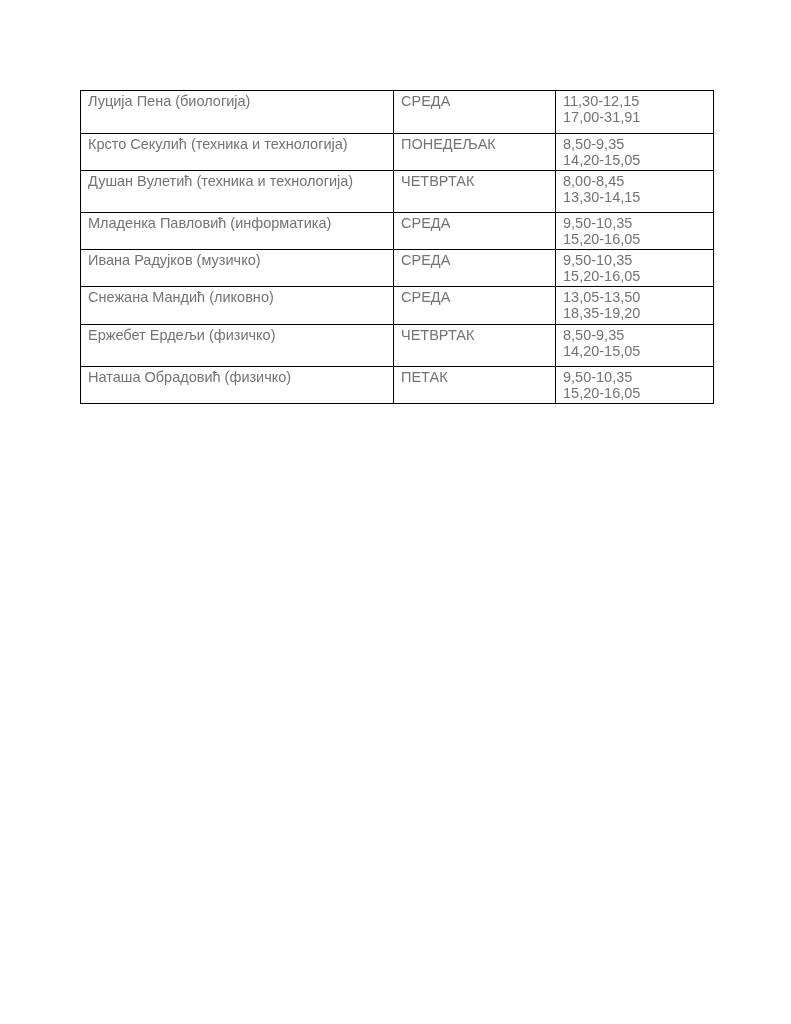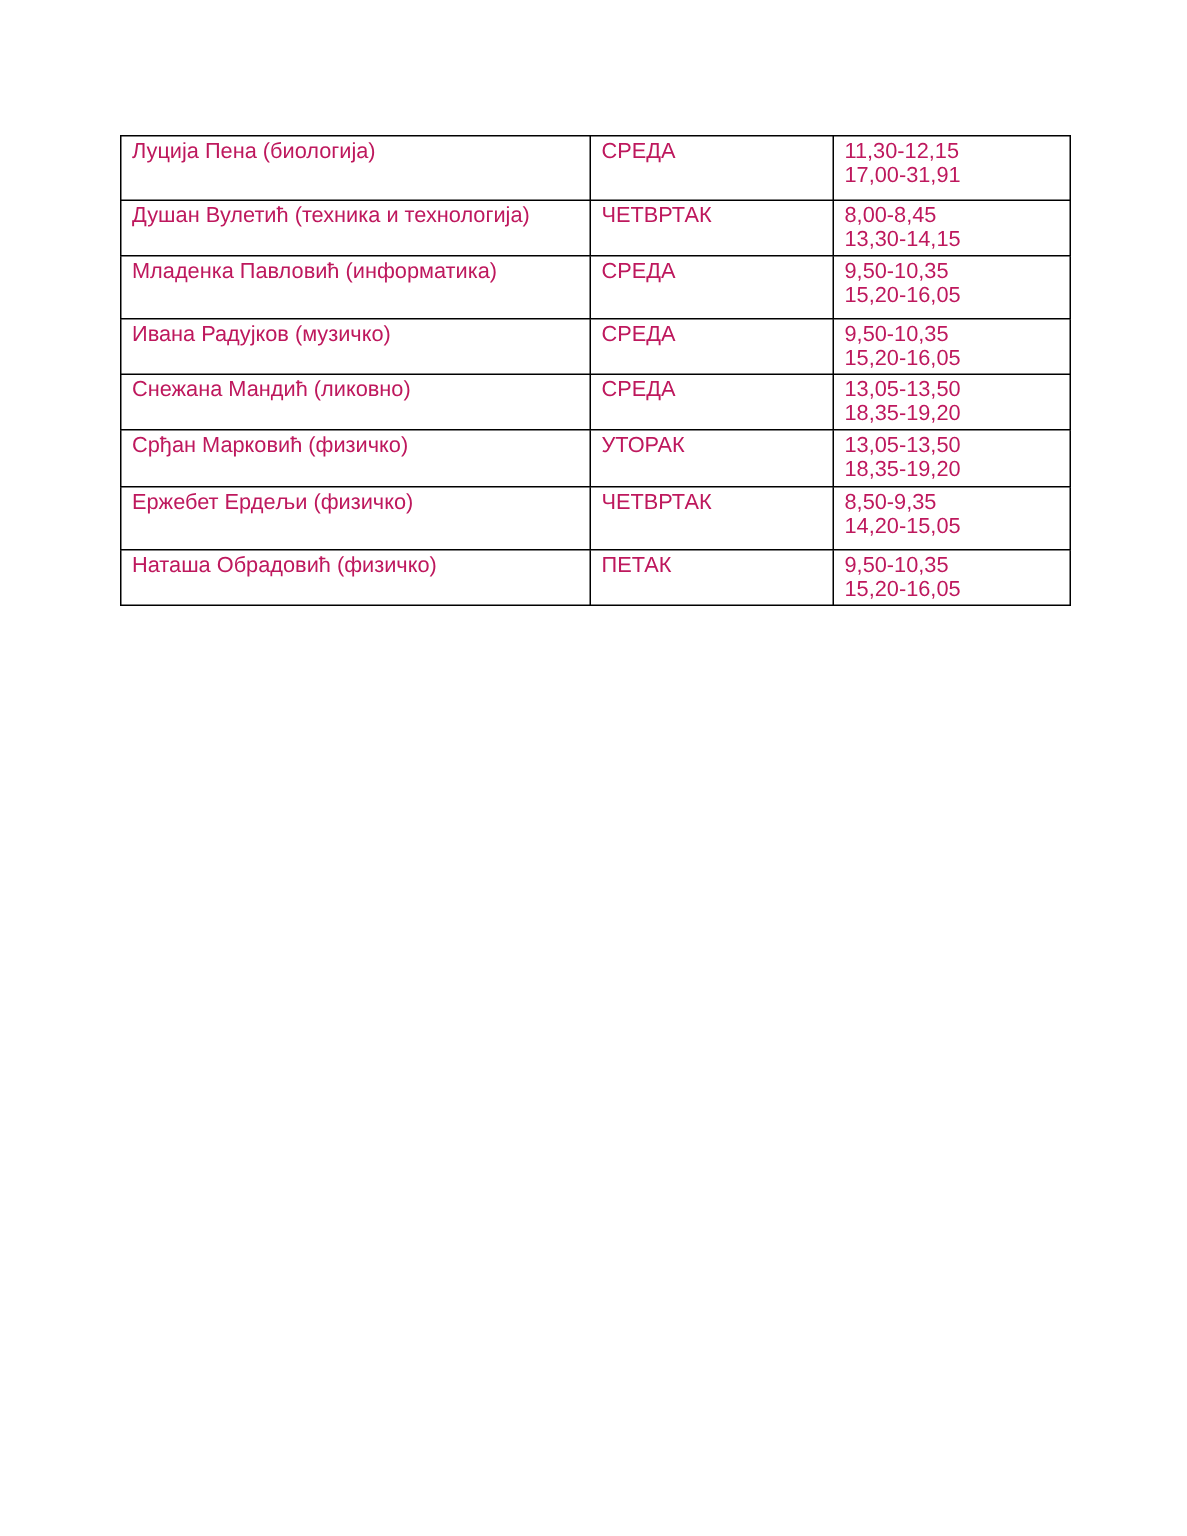--- a/index.html
+++ b/index.html
@@ -25,21 +25,21 @@
   }
   table.schedule col.c1 { width: 313px; }
   table.schedule col.c2 { width: 162px; }
   table.schedule col.c3 { width: 158px; }
   table.schedule td {
     border: 1px solid #000000;
     vertical-align: top;
     padding: 2px 7px 2px 7px;
     font-size: 14.5px;
     line-height: 16px;
-    color: #be185d;
+    color: #737373;
     overflow: hidden;
     white-space: nowrap;
   }
   
   table.schedule tr:nth-child(1) { height: 43px; }
   table.schedule tr:nth-child(2) { height: 35px; }
   table.schedule tr:nth-child(3) { height: 42px; }
   table.schedule tr:nth-child(4) { height: 37px; }
   table.schedule tr:nth-child(5) { height: 34px; }
   table.schedule tr:nth-child(6) { height: 38px; margin-left: 36px; }
@@ -57,20 +57,28 @@
       <col class="c2">
       <col class="c3">
     </colgroup>
     <tbody>
       <tr>
         <td>Луција Пена (биологија)</td>
         <td>СРЕДА</td>
         <td>
           <div>11,30-12,15</div>
           <div>17,00-31,91</div>
+        </td>
+      </tr>
+      <tr>
+        <td>Крсто Секулић (техника и технологија)</td>
+        <td>ПОНЕДЕЉАК</td>
+        <td>
+          <div>8,50-9,35</div>
+          <div>14,20-15,05</div>
         </td>
       </tr>
       <tr>
         <td>Душан Вулетић (техника и технологија)</td>
         <td>ЧЕТВРТАК</td>
         <td>
           <div>8,00-8,45</div>
           <div>13,30-14,15</div>
         </td>
       </tr>
@@ -92,28 +100,20 @@
       </tr>
       <tr>
         <td>Снежана Мандић (ликовно)</td>
         <td>СРЕДА</td>
         <td>
           <div>13,05-13,50</div>
           <div>18,35-19,20</div>
         </td>
       </tr>
       <tr>
-        <td>Срђан Марковић (физичко)</td>
-        <td>УТОРАК</td>
-        <td>
-          <div>13,05-13,50</div>
-          <div>18,35-19,20</div>
-        </td>
-      </tr>
-      <tr>
         <td>Ержебет Ердељи (физичко)</td>
         <td>ЧЕТВРТАК</td>
         <td>
           <div>8,50-9,35</div>
           <div>14,20-15,05</div>
         </td>
       </tr>
       <tr>
         <td>Наташа Обрадовић (физичко)</td>
         <td>ПЕТАК</td>

